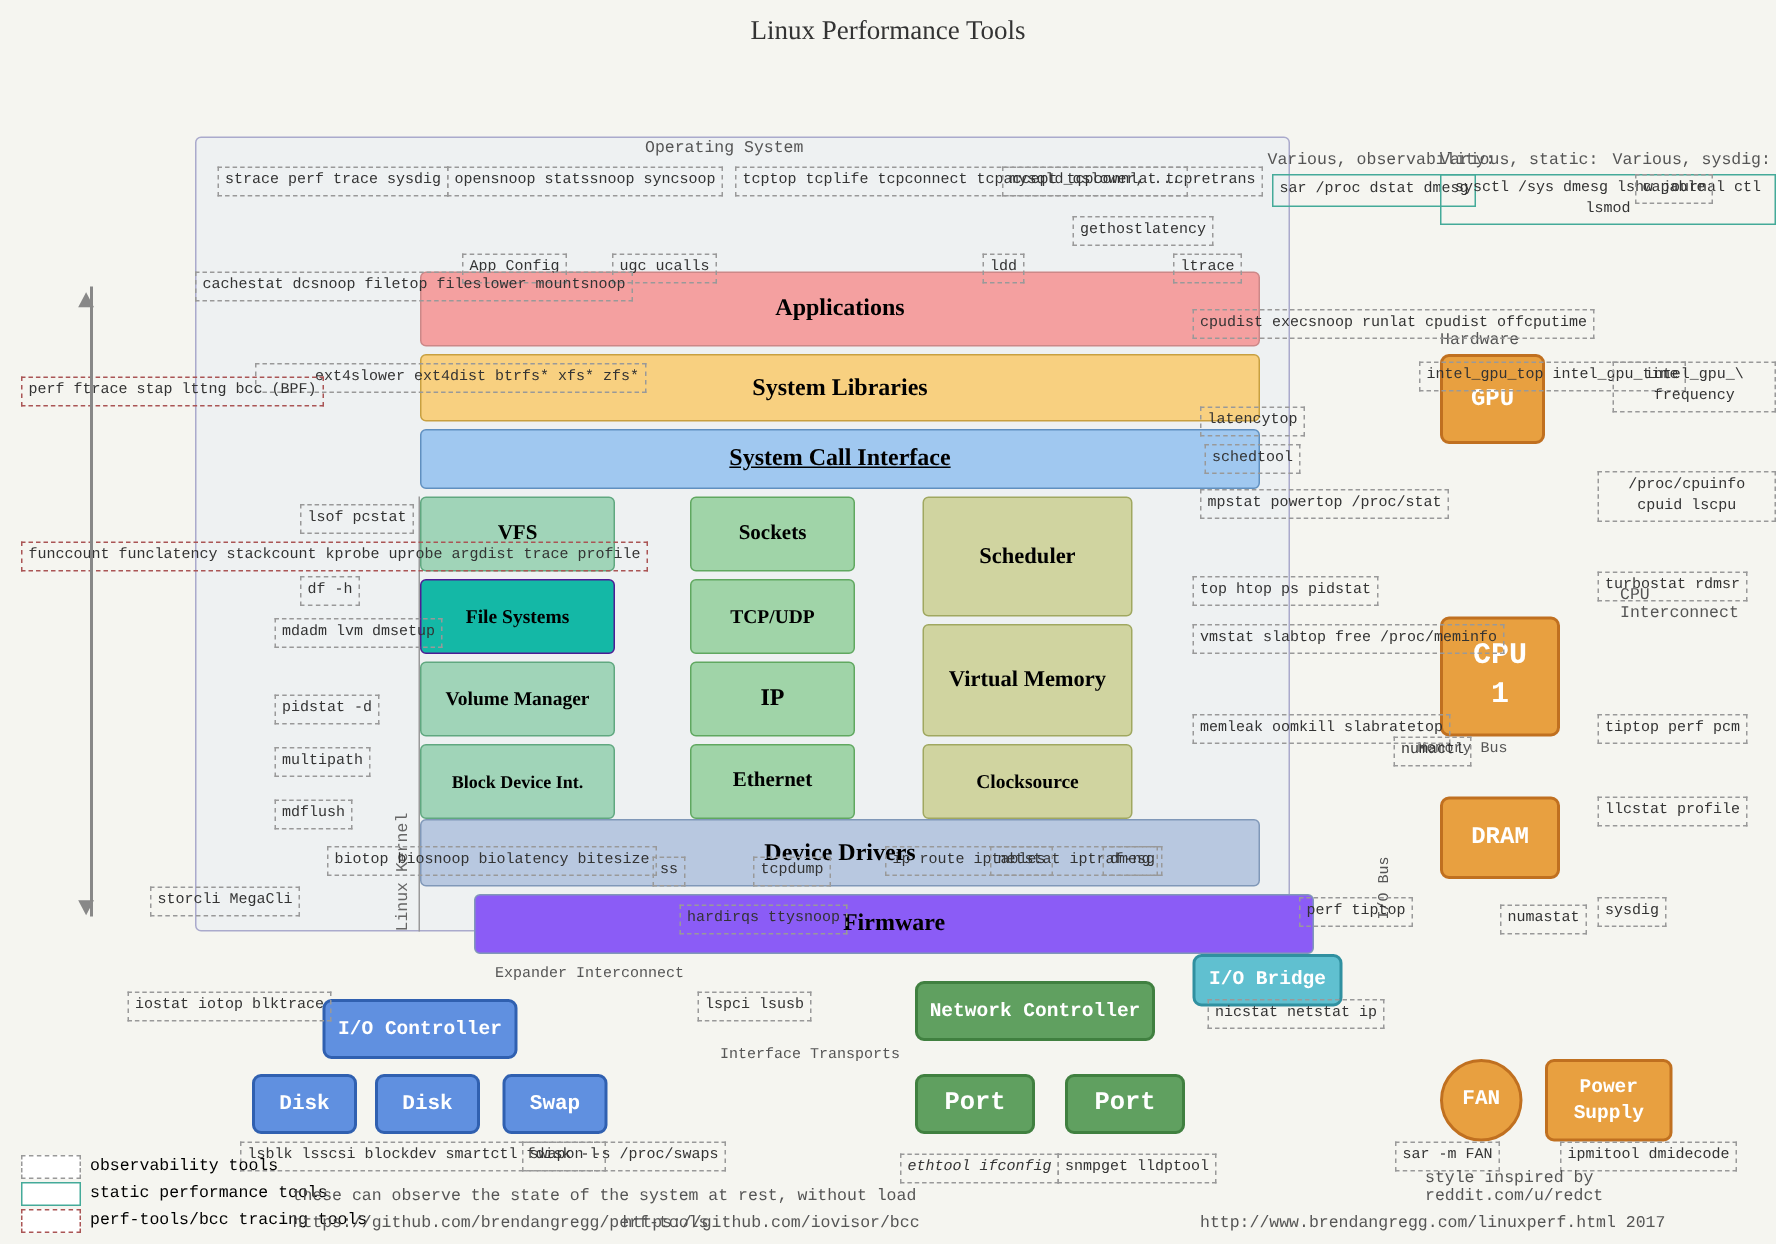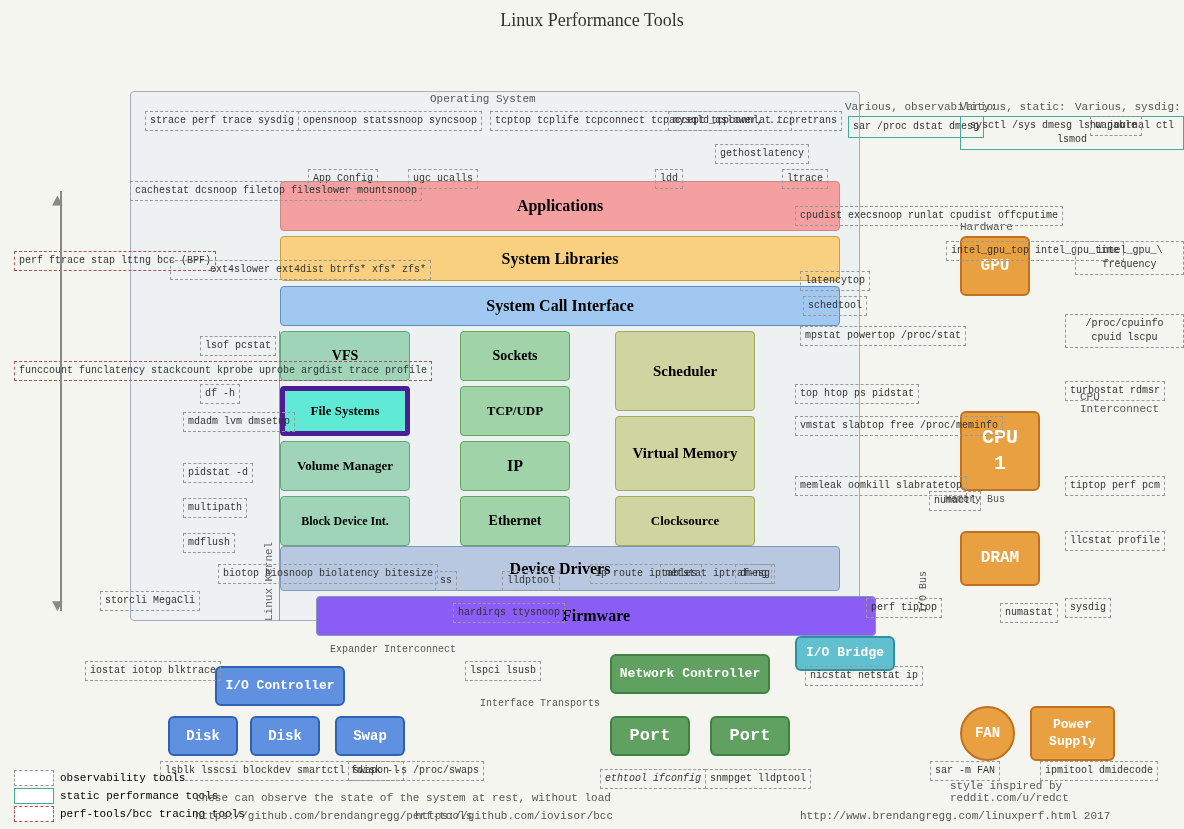--- a/index.html
+++ b/index.html
@@ -47,23 +47,23 @@
       display: flex;
       align-items: center;
       justify-content: center;
       font-size: 16px;
       font-weight: bold;
       font-family: Georgia, serif;
       text-align: center;
     }
     .block-applications { background: #f4a0a0; border: 1px solid #c88; }
     .block-syslibs { background: #f8d080; border: 1px solid #c8a040; }
-    .block-syscall { background: #a0c8f0; border: 1px solid #6090c0; }
+    .block-syscall { background: #a0c8f0; border: 1px solid #6090c0; text-decoration: underline; }
     .block-vfs { background: #a0d4b8; border: 1px solid #60a880; }
-    .block-fs { background: #5eead4; border: 5px solid #4c1d95; }
+    .block-fs { background: #14b8a6; border: 1px solid #4c1d95; }
     .block-vm { background: #a0d4b8; border: 1px solid #60a880; }
     .block-bd { background: #a0d4b8; border: 1px solid #60a880; }
     .block-sockets { background: #a0d4a8; border: 1px solid #60a860; }
     .block-tcpudp { background: #a0d4a8; border: 1px solid #60a860; }
     .block-ip { background: #a0d4a8; border: 1px solid #60a860; }
     .block-ethernet { background: #a0d4a8; border: 1px solid #60a860; }
     .block-scheduler { background: #d0d4a0; border: 1px solid #a0a860; }
     .block-virtmem { background: #d0d4a0; border: 1px solid #a0a860; }
     .block-clocksource { background: #d0d4a0; border: 1px solid #a0a860; }
     .block-drivers { background: #b8c8e0; border: 1px solid #8098b8; }
@@ -270,21 +270,21 @@
 lsmod</div>
   <div class="tool-box" style="left:1090px;top:80px;">capable</div>
   <div class="tool-box" style="left:655px;top:133px;">ldd</div>
   <div class="tool-box" style="left:782px;top:133px;">ltrace</div>
   <div class="tool-box" style="left:308px;top:133px;">App Config</div>
   <div class="tool-box" style="left:408px;top:133px;">ugc ucalls</div>
 
   <div class="tool-box" style="left:130px;top:145px;">cachestat dcsnoop
 filetop fileslower
 mountsnoop</div>
-  <div class="tool-box" style="left:170px;top:224px;padding-left:39px;">ext4slower
+  <div class="tool-box" style="left:170px;top:206px;padding-left:39px;">ext4slower
 ext4dist
 btrfs*
 xfs*
 zfs*</div>
   <div class="tool-box" style="left:200px;top:300px;">lsof
 pcstat</div>
   <div class="tool-box" style="left:200px;top:348px;">df -h</div>
   <div class="tool-box" style="left:183px;top:376px;">mdadm lvm
 dmsetup</div>
   <div class="tool-box" style="left:183px;top:427px;">pidstat -d</div>
@@ -334,21 +334,21 @@
   <div class="tool-box" style="left:1065px;top:440px;">tiptop
 perf pcm</div>
   <div class="tool-box" style="left:1065px;top:495px;">llcstat
 profile</div>
   <div class="tool-box" style="left:1000px;top:567px;">numastat</div>
   <div class="tool-box" style="left:1065px;top:562px;">sysdig</div>
 
   <div class="tool-box" style="left:218px;top:528px;">biotop biosnoop
 biolatency bitesize</div>
   <div class="tool-box" style="left:435px;top:535px;">ss</div>
-  <div class="tool-box" style="left:502px;top:535px;">lldptool</div>
+  <div class="tool-box" style="left:502px;top:535px;">tcpdump</div>
   <div class="tool-box" style="left:453px;top:567px;">hardirqs
 ttysnoop</div>
   <div class="tool-box" style="left:590px;top:528px;">ip
 route
 iptables</div>
   <div class="tool-box" style="left:660px;top:528px;">netstat
 iptraf-ng</div>
   <div class="tool-box" style="left:735px;top:528px;">dmesg</div>
   <div class="tool-box" style="left:866px;top:518px;margin-top:44px;">perf
 tiptop</div>

